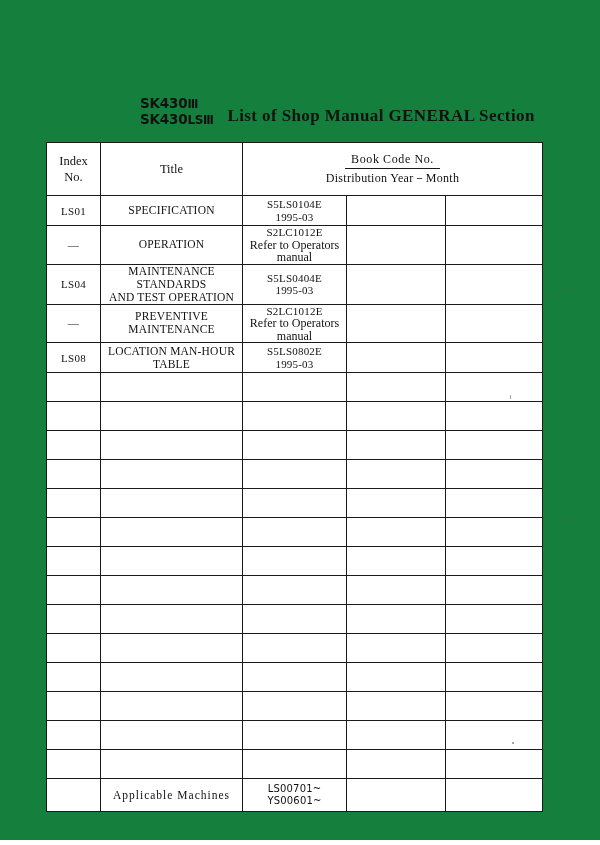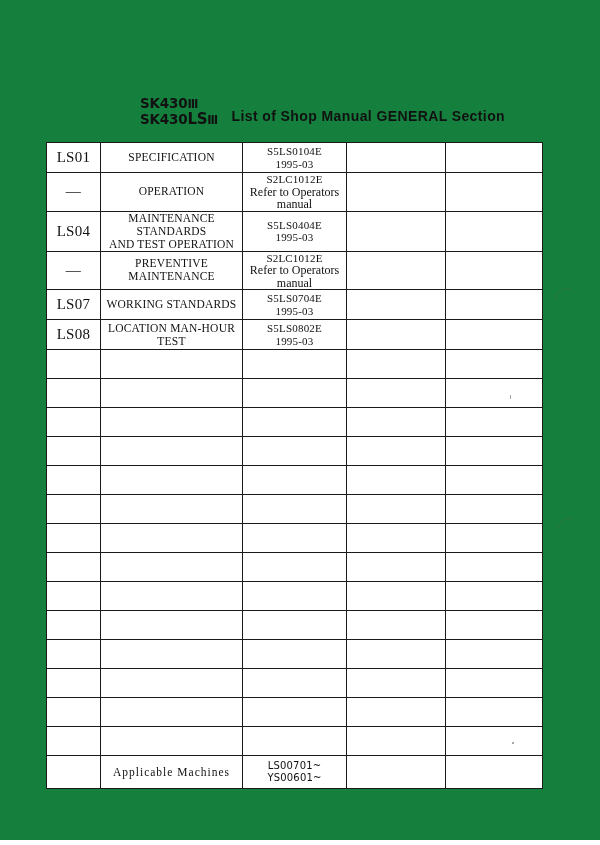--- a/index.html
+++ b/index.html
@@ -37,31 +37,31 @@
     display: flex;
     flex-direction: column;
     font-family: "DejaVu Sans", "Liberation Sans", sans-serif;
     font-weight: bold;
     font-size: 13.5px;
     line-height: 14.5px;
     letter-spacing: -0.2px;
   }
   .model-line { display: inline-block; }
   .model-line .sub {
-    font-size: 15px;
+    font-size: 12px;
     letter-spacing: -0.3px;
   }
   .model-line .rn {
     font-size: 11.5px;
     letter-spacing: -0.5px;
   }
   #doc-title {
-    font-family: Liberation Sans, sans-serif;
+    font-family: Liberation Serif, serif;
     font-weight: bold;
-    font-size: 14px;
+    font-size: 17px;
     letter-spacing: 0.4px;
     margin-left: 14px;
     padding-top: 8px;
   }
 
   
   #table-wrap {
     position: absolute;
     left: 46px;
     top: 142px;
@@ -118,21 +118,21 @@
   }
   .hdr-book-bot {
     font-size: 12px;
     letter-spacing: 0.3px;
     padding-top: 2px;
   }
 
   
   tr.data-row td { height: 29px; }
   .cell-index {
-    font-size: 15px;
+    font-size: 11px;
     letter-spacing: 0.3px;
   }
   .cell-title {
     font-size: 11.5px;
     line-height: 13px;
     letter-spacing: 0.2px;
     padding: 0 3px;
   }
   .cell-code {
     font-size: 11px;
@@ -208,20 +208,33 @@
     <table class="manual-table">
       <colgroup>
         <col class="c-index">
         <col class="c-title">
         <col class="c-code">
         <col class="c-d1">
         <col class="c-d2">
       </colgroup>
       <tbody id="table-body">
 
+        <tr class="head-row">
+          <td class="hdr-index">
+            <div>Index</div>
+            <div>No.</div>
+          </td>
+          <td class="hdr-title">Title</td>
+          <td class="hdr-book" colspan="3">
+            <div class="hdr-book-inner">
+              <div class="hdr-book-top">Book Code No.</div>
+              <div class="hdr-book-bot">Distribution Year－Month</div>
+            </div>
+          </td>
+        </tr>
 
       <tr class="data-row">
             <td class="cell-index">LS01</td>
             <td class="cell-title">
               <div>SPECIFICATION</div>
             </td>
             <td class="cell-code">
               <span class="code-main">S5LS0104E</span>
               <span class="code-main">1995-03</span>
             </td>
@@ -260,36 +273,24 @@
               <div>MAINTENANCE</div>
             </td>
             <td class="cell-code">
               <span class="code-main">S2LC1012E</span>
               <span class="code-note">Refer to Operators manual</span>
             </td>
             <td></td>
             <td></td>
           </tr>
           <tr class="data-row">
-            <td class="cell-index">LS07</td>
-            <td class="cell-title">
-              <div>WORKING STANDARDS</div>
-            </td>
-            <td class="cell-code">
-              <span class="code-main">S5LS0704E</span>
-              <span class="code-main">1995-03</span>
-            </td>
-            <td></td>
-            <td></td>
-          </tr>
-          <tr class="data-row">
             <td class="cell-index">LS08</td>
             <td class="cell-title">
               <div>LOCATION MAN-HOUR</div>
-              <div>TEST</div>
+              <div>TABLE</div>
             </td>
             <td class="cell-code">
               <span class="code-main">S5LS0802E</span>
               <span class="code-main">1995-03</span>
             </td>
             <td></td>
             <td></td>
           </tr>
           <tr class="empty-row">
             <td></td>

